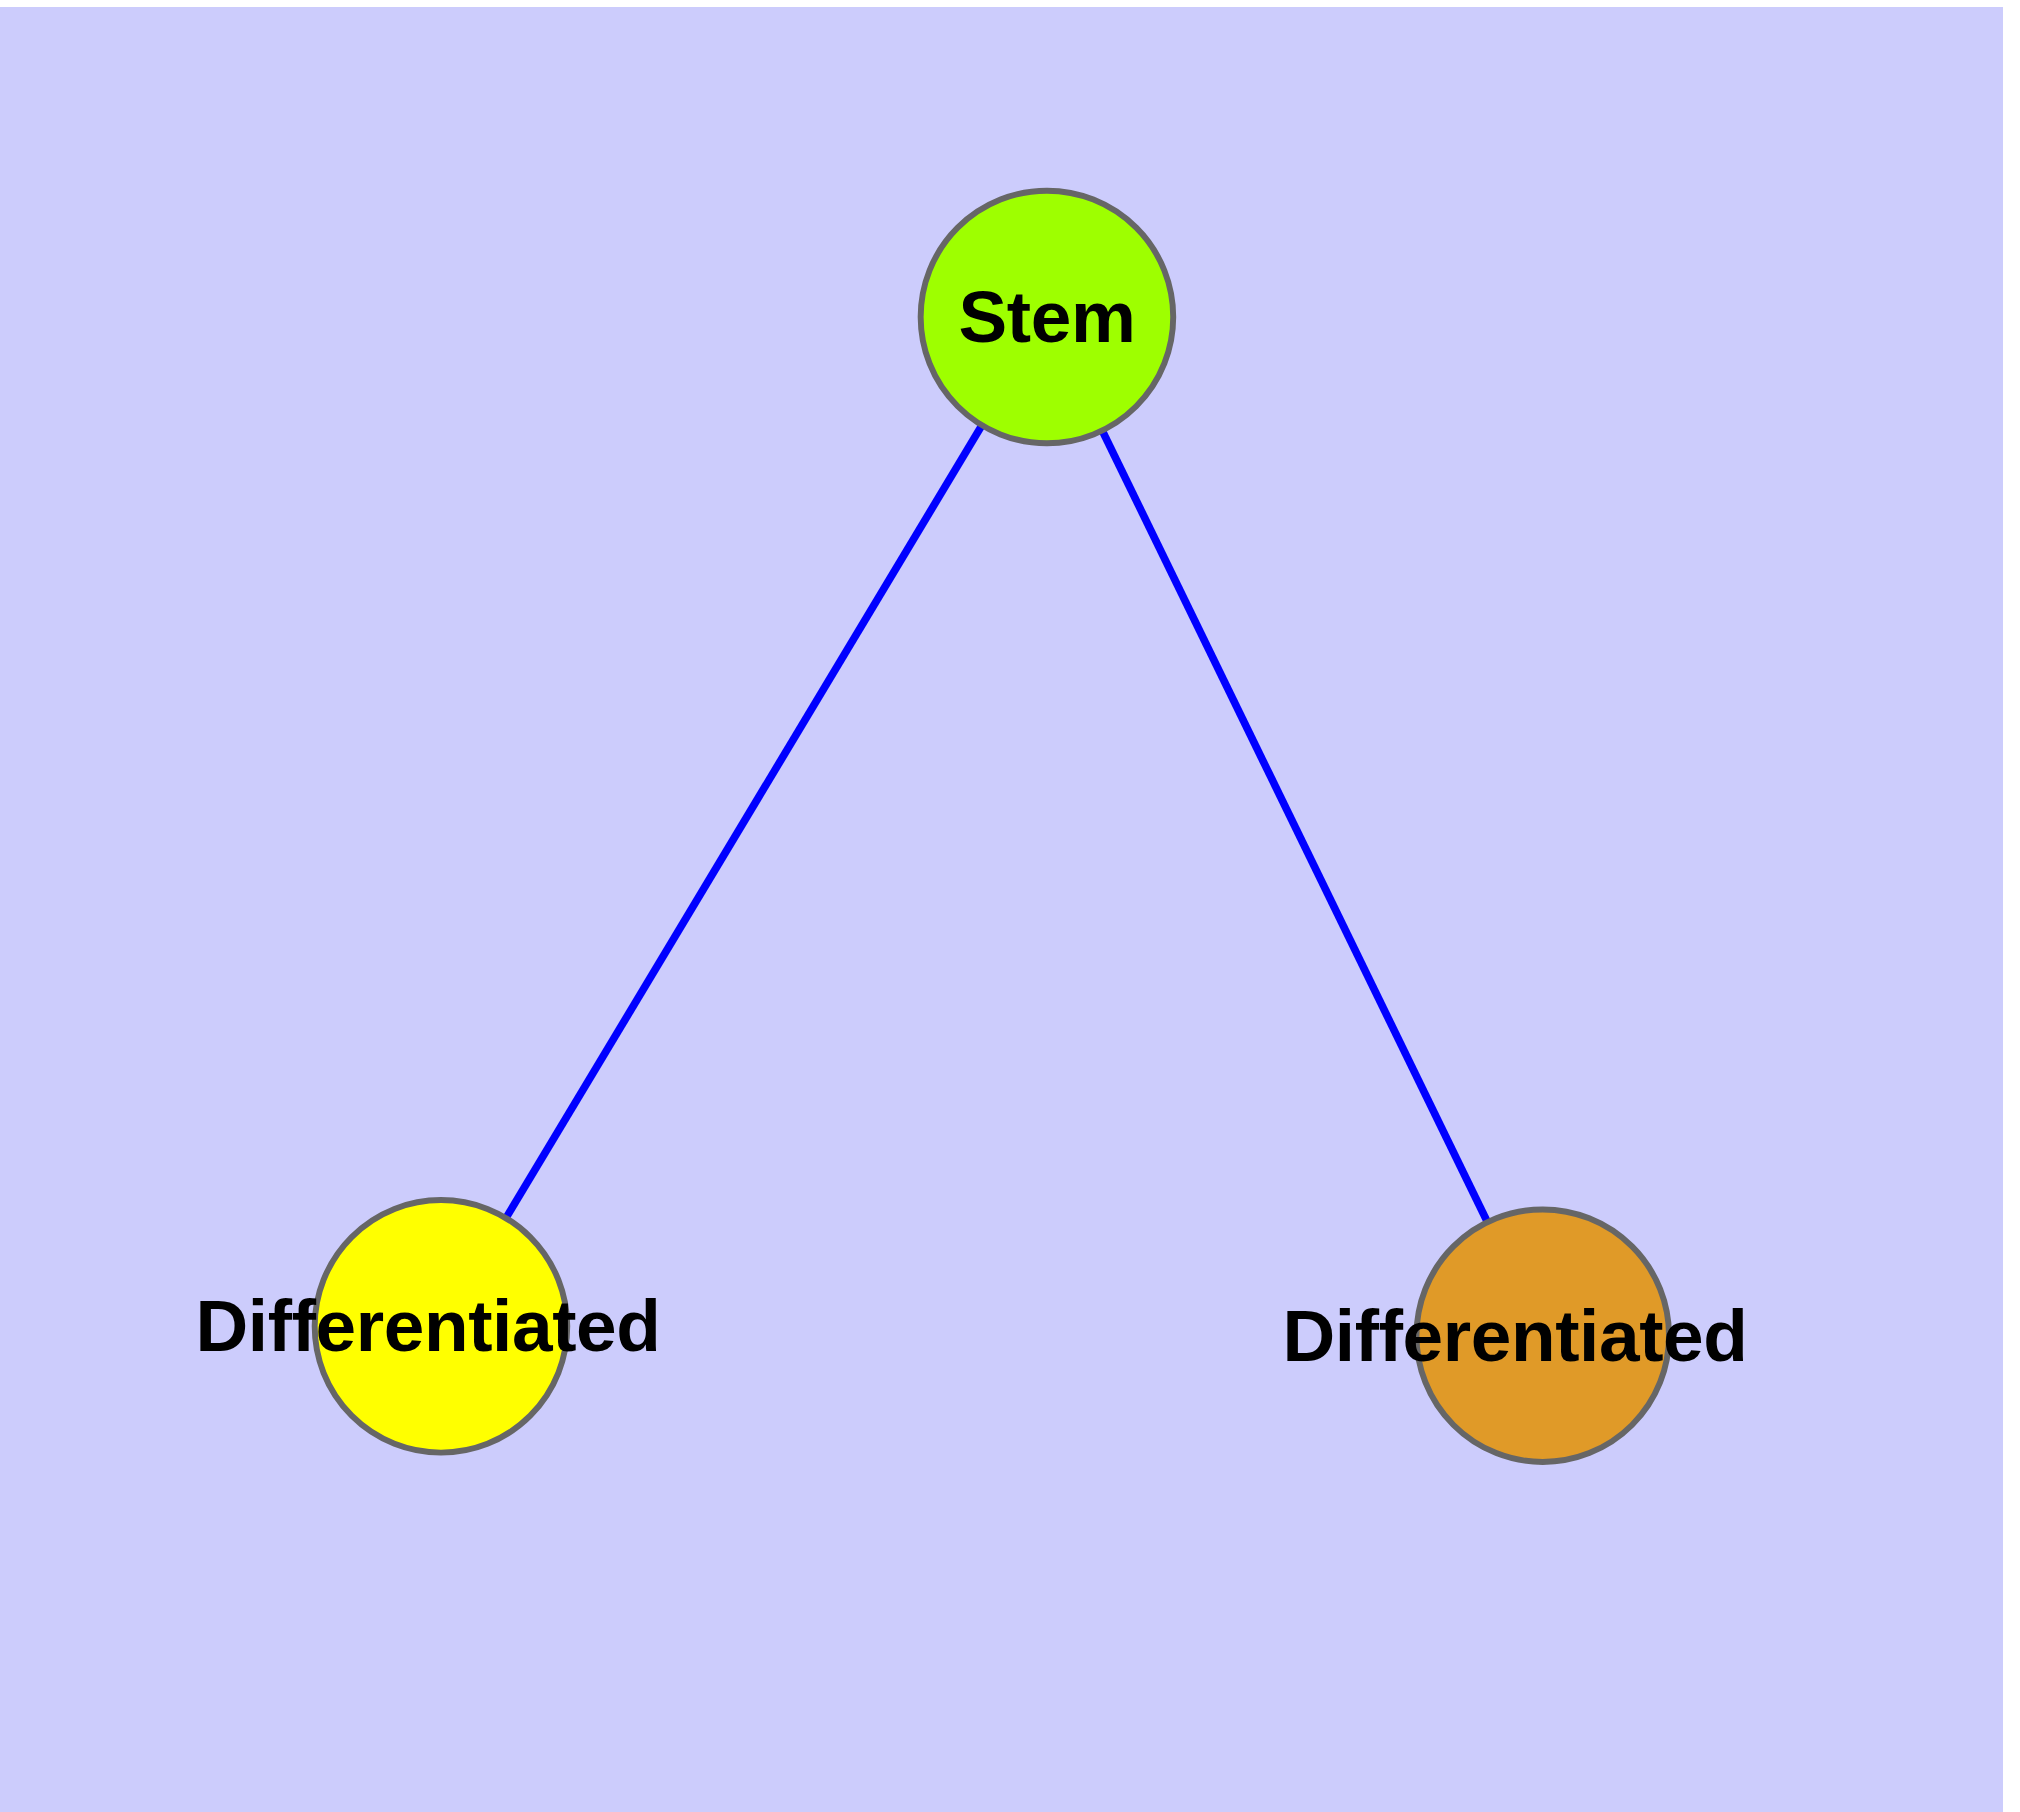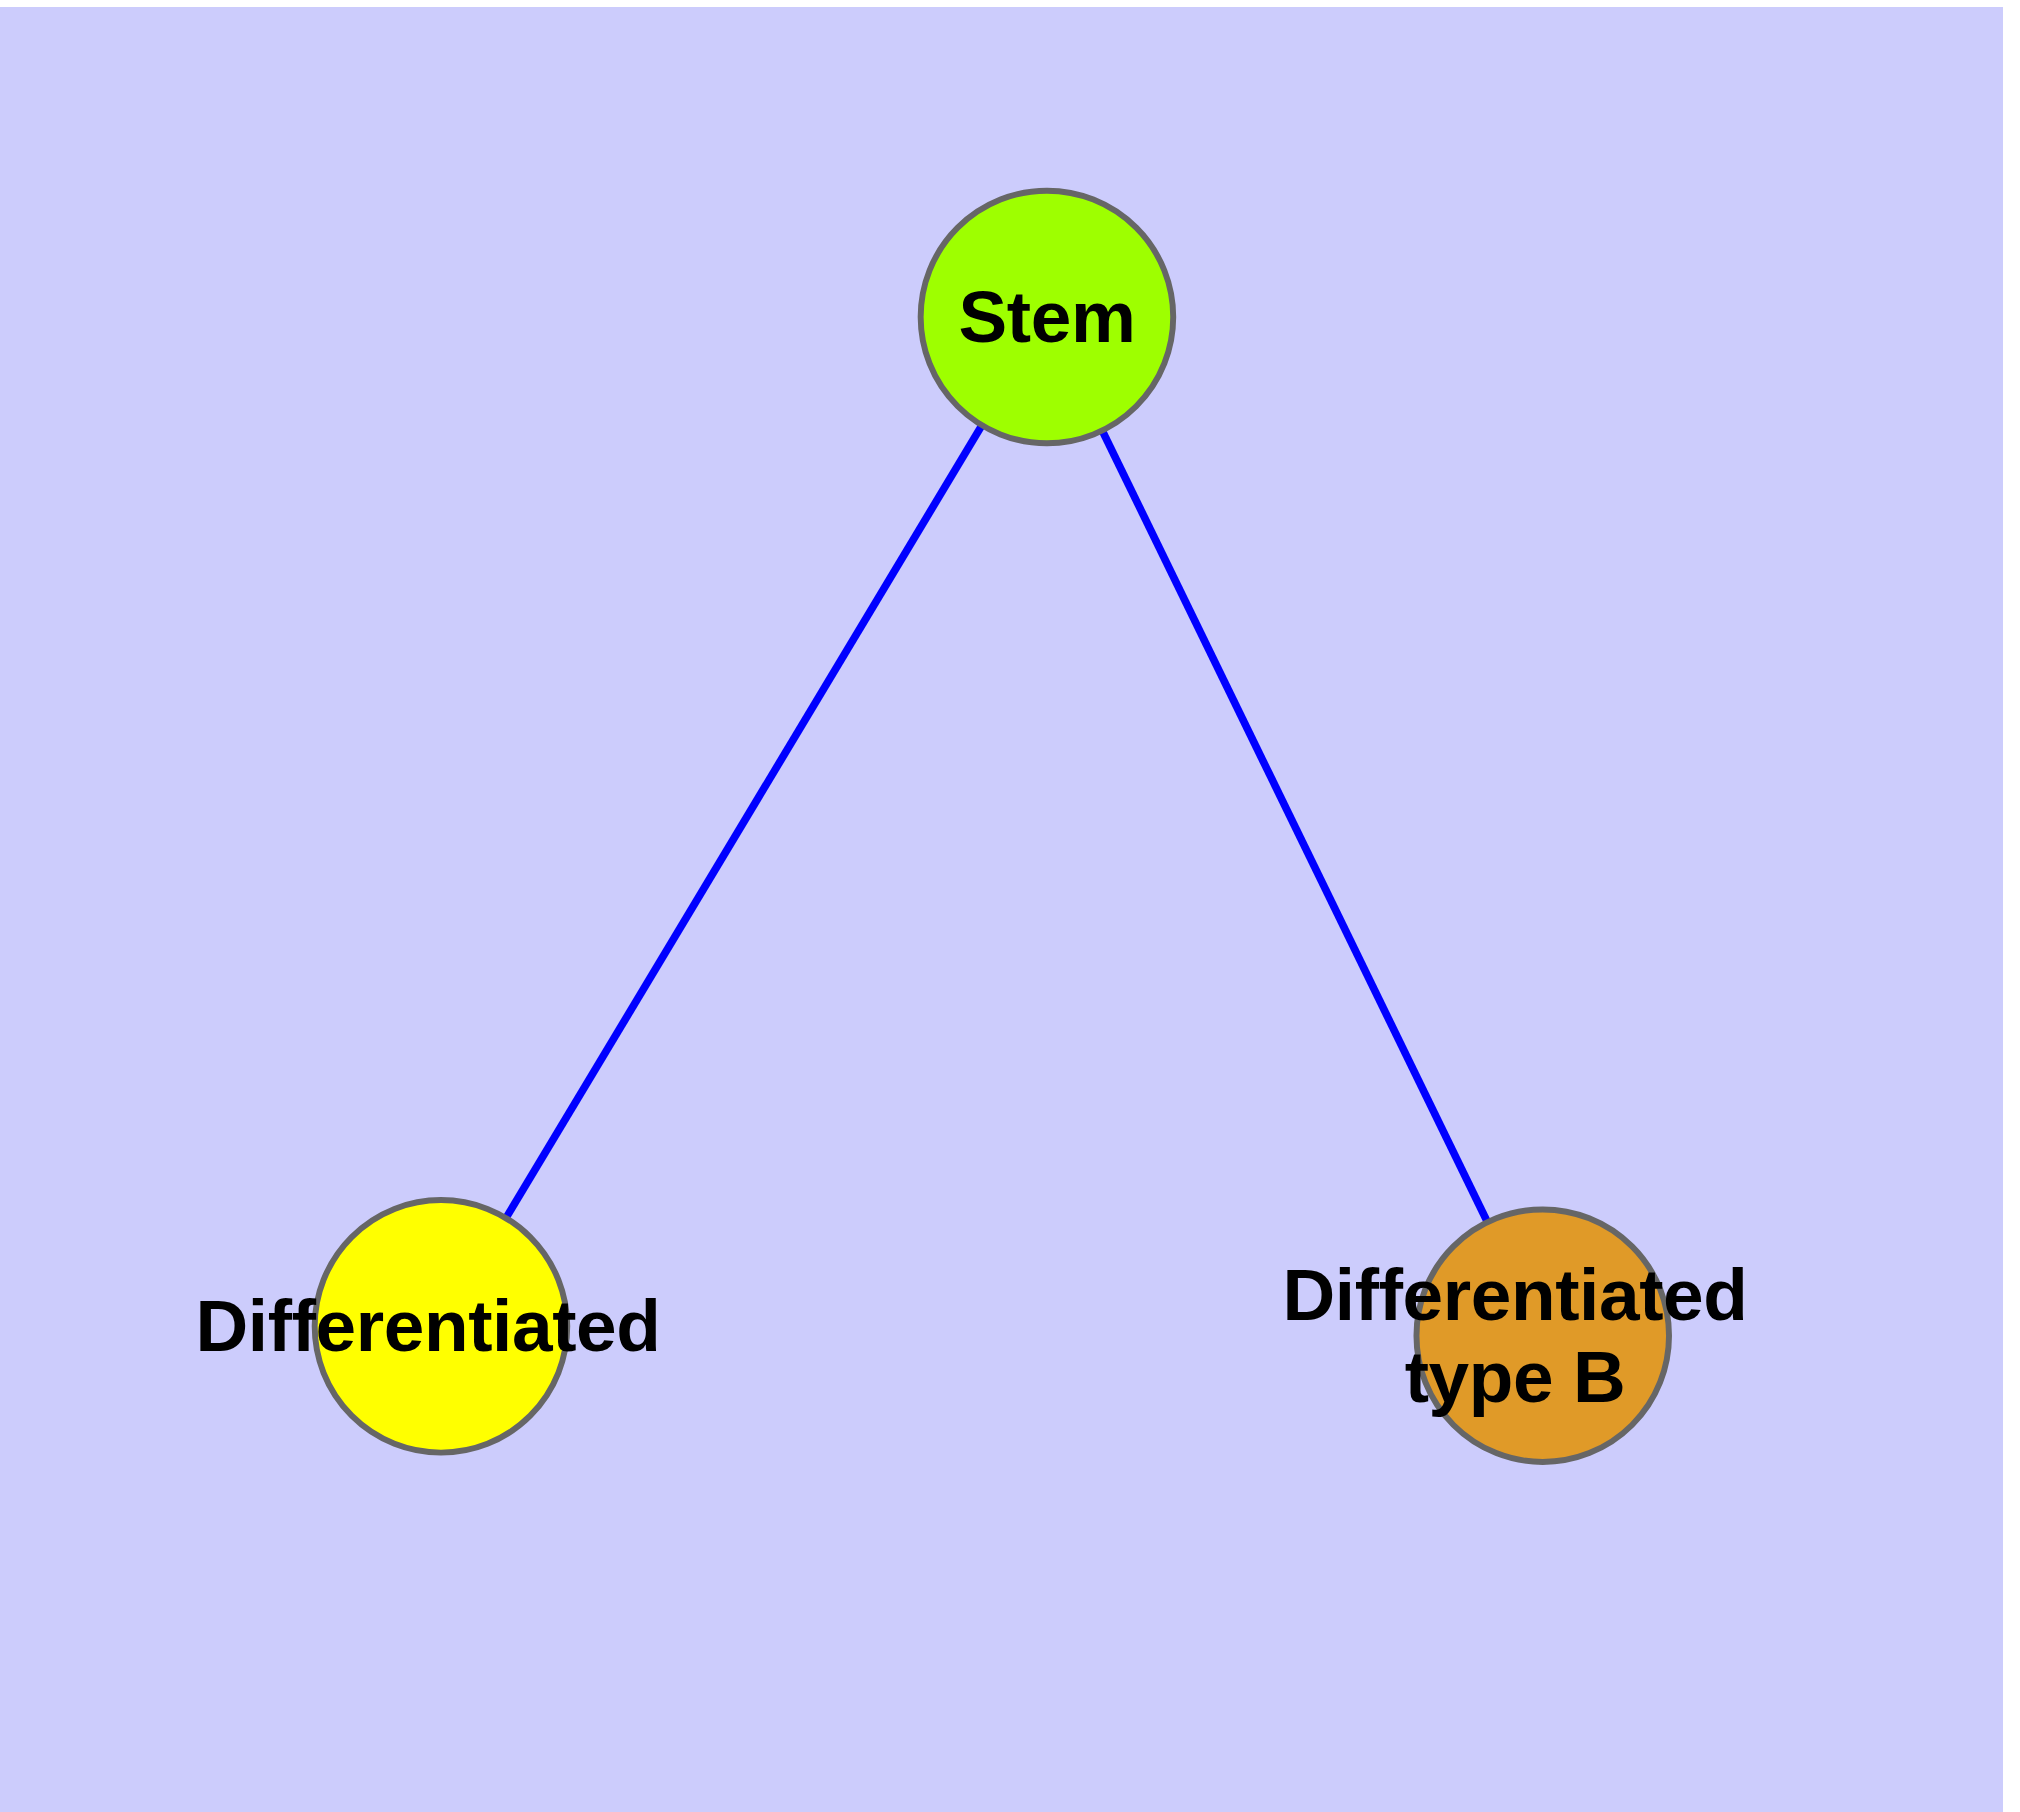--- a/index.html
+++ b/index.html
@@ -59,16 +59,16 @@
       <circle cx="520" cy="1565" r="149" fill="#ffff00" stroke="#666666" stroke-width="7"></circle>
       <circle cx="1820" cy="1576" r="149" fill="#e09a28" stroke="#666666" stroke-width="7"></circle>
       <circle cx="1235" cy="374" r="149" fill="#9eff00" stroke="#666666" stroke-width="7"></circle>
     </g>
   </svg>
 
   <div class="node-label" style="left: 1047px; top: 317px; color: rgb(0, 0, 0); font-size: 73px;">Stem</div>
 
   <div class="node-label" style="left: 428px; top: 1326px; color: rgb(0, 0, 0); font-size: 73px;"><span>Differentiated</span><br></div>
 
-  <div class="node-label" style="left: 1515px; top: 1336px; color: rgb(0, 0, 0); font-size: 73px;"><span>Differentiated</span><br><span>type B</span></div>
+  <div class="node-label" style="left: 1515px; top: 1336px; color: rgb(0, 0, 0); font-size: 73px;"><span>Differentiated</span><br></div>
 
 </div>
 
 
 </body></html>

